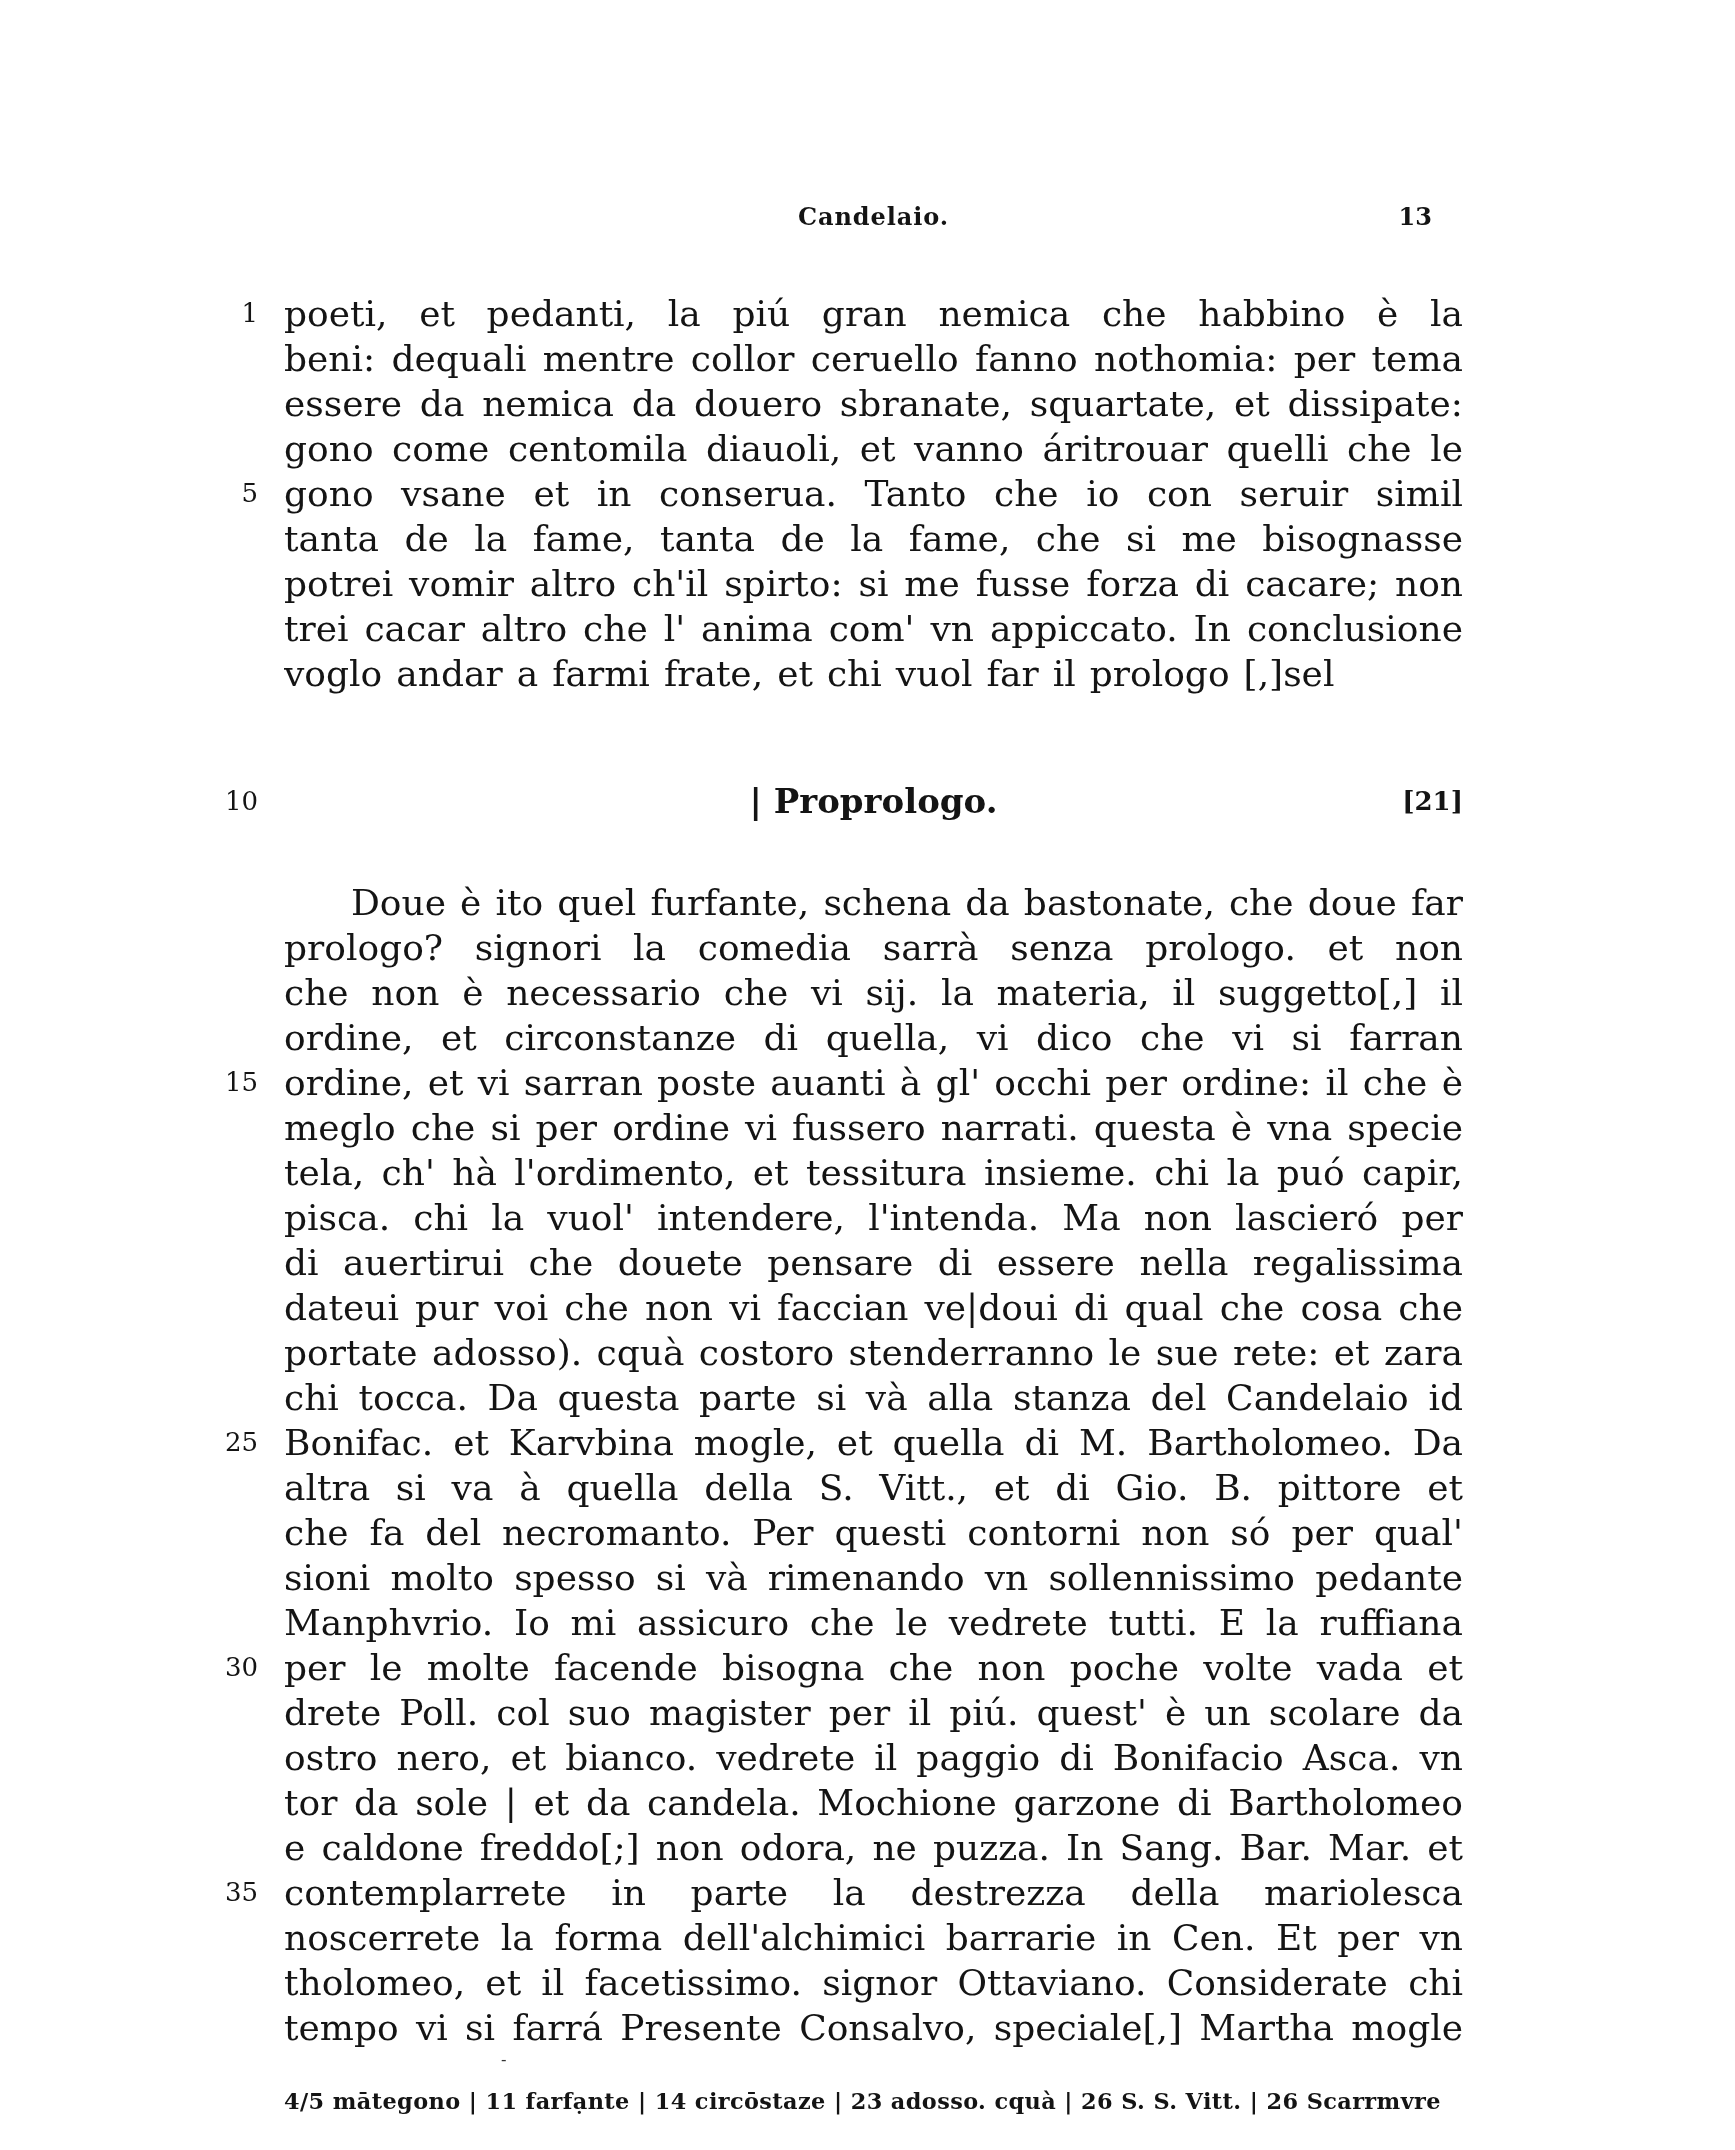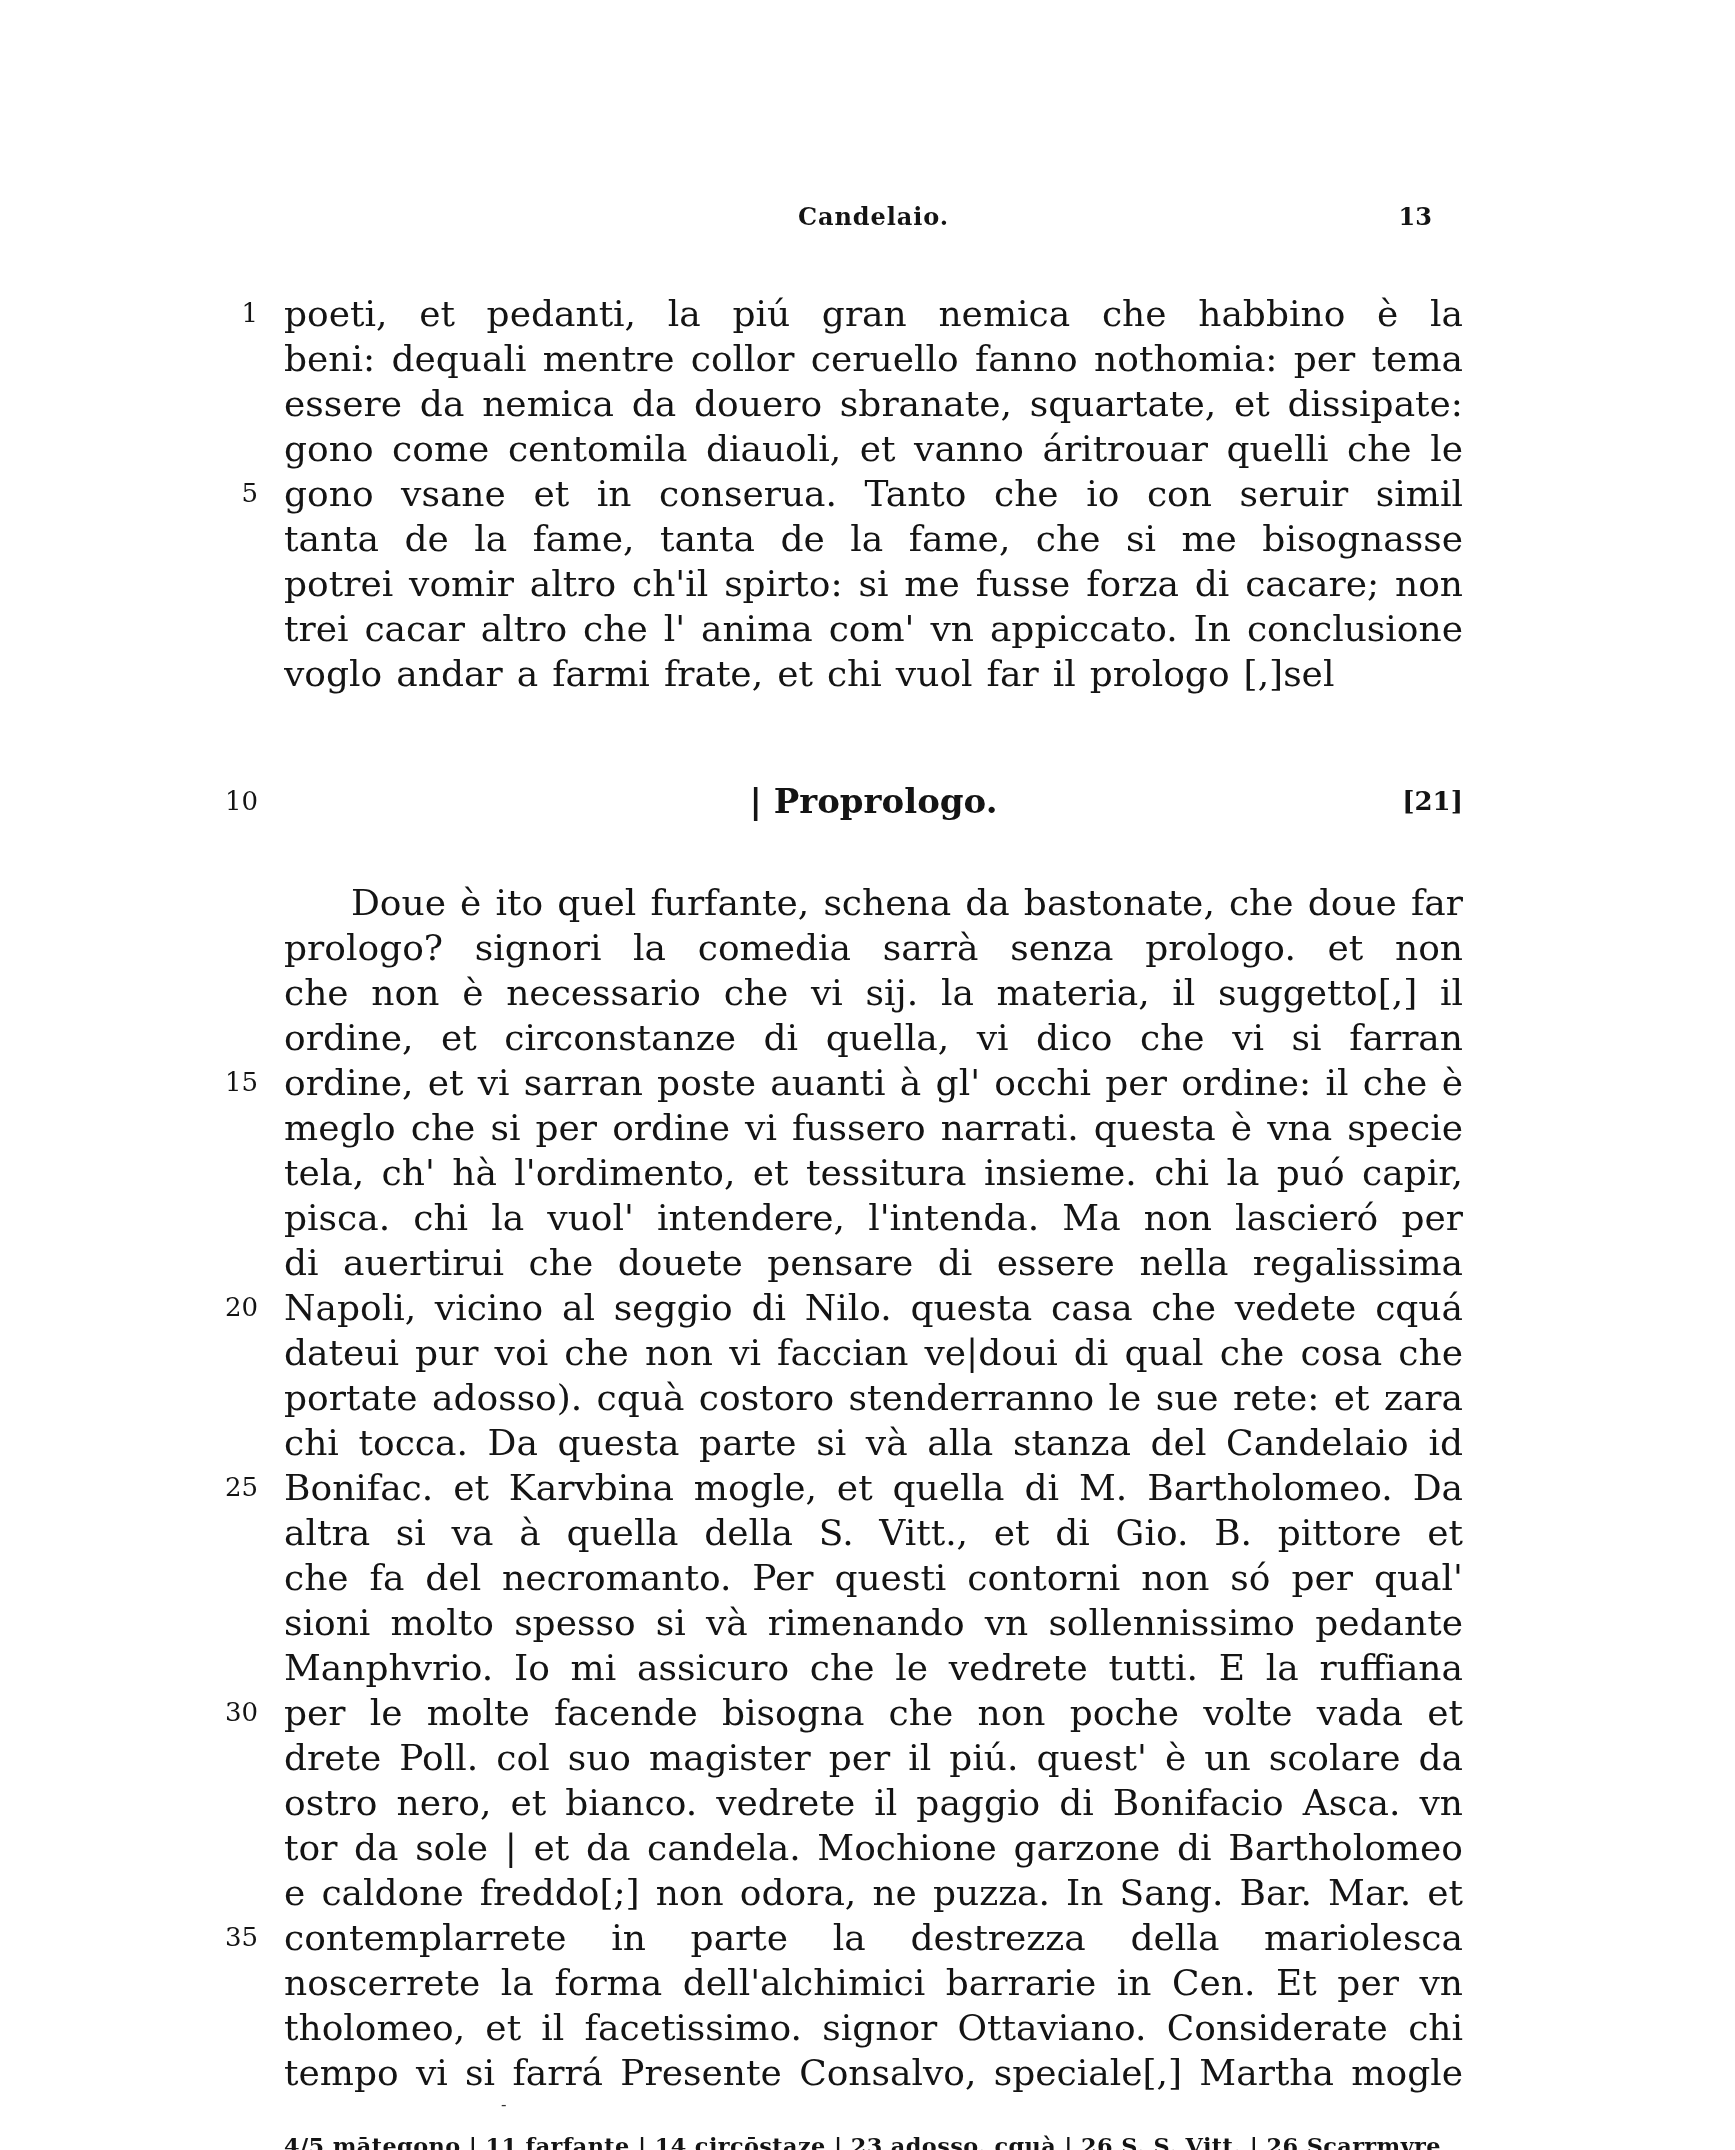--- a/index.html
+++ b/index.html
@@ -134,24 +134,20 @@
       <div class="text-line">
         <span class="line-text">tela, ch' hà l'ordimento, et tessitura insieme.  chi la puó capir, la ca-</span>
       </div>
       <div class="text-line">
         <span class="line-text">pisca.  chi la vuol' intendere, l'intenda.  Ma non lascieró per questo</span>
       </div>
       <div class="text-line">
         <span class="line-text">di auertirui che douete pensare di essere nella regalissima cittá di</span>
       </div>
       <div class="text-line">
-        <span class="line-num">20</span>
-        <span class="line-text">Napoli, vicino al seggio di Nilo.   questa casa che vedete cquá for-</span>
-      </div>
-      <div class="text-line">
         <span class="line-text">dateui pur voi che non vi faccian ve|doui di qual che cosa che  [22]</span>
       </div>
       <div class="text-line">
         <span class="line-text">portate adosso).   cquà costoro stenderranno le sue rete:  et zara à</span>
       </div>
       <div class="text-line">
         <span class="line-text">chi tocca.  Da questa parte si và alla stanza del Candelaio id est M.</span>
       </div>
       <div class="text-line">
         <span class="line-num">25</span>

